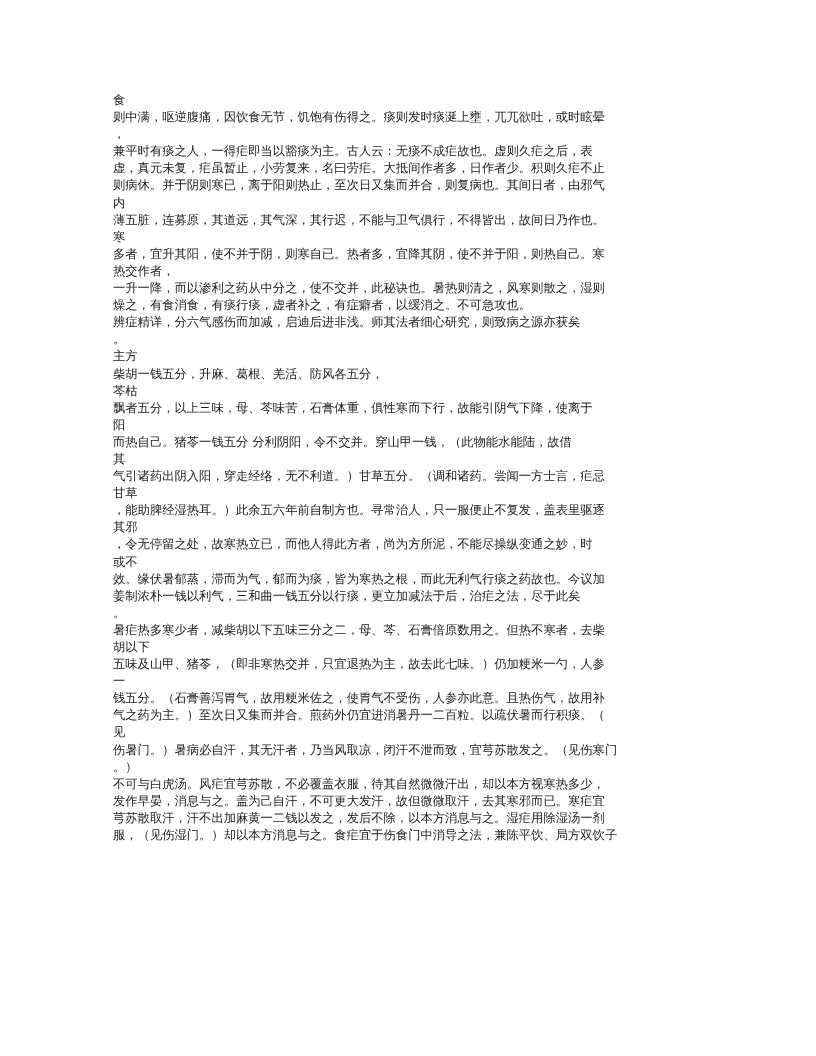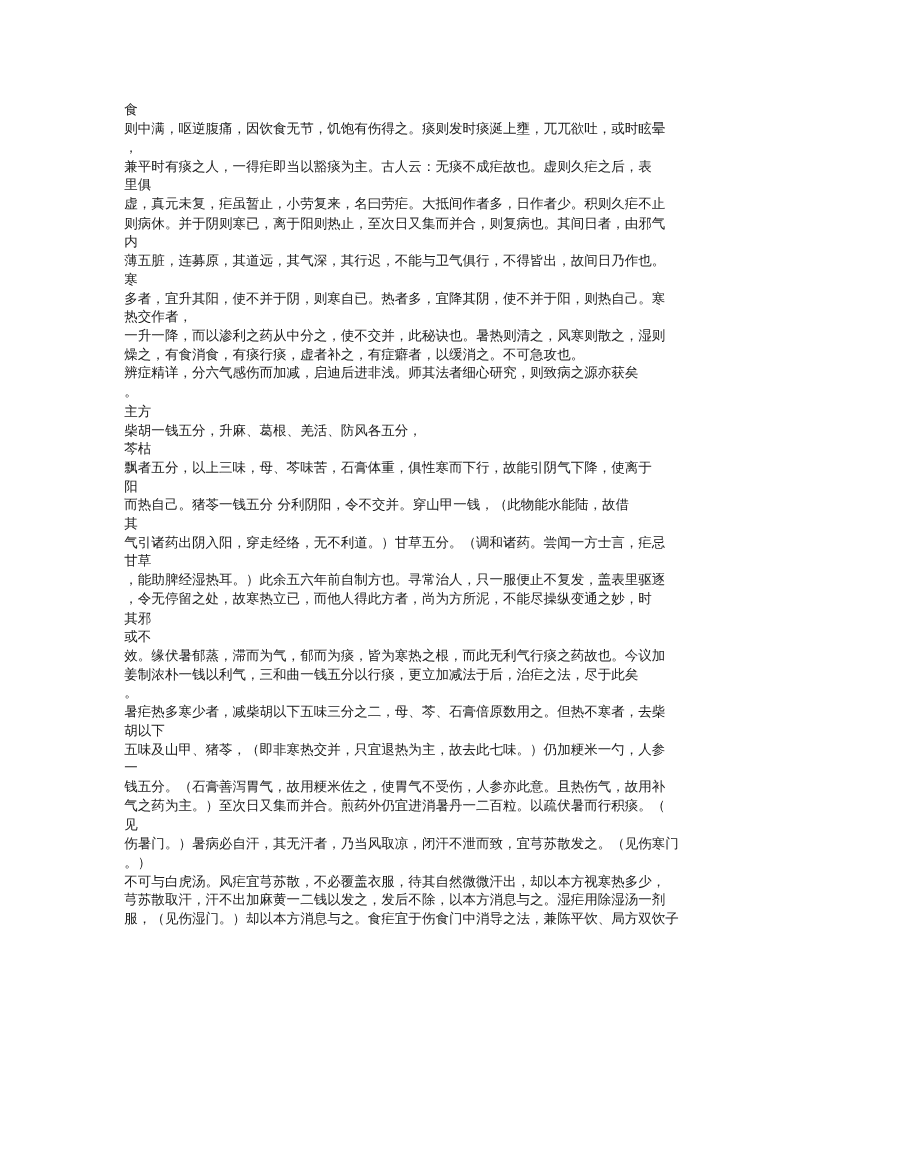--- a/index.html
+++ b/index.html
@@ -42,21 +42,20 @@
 </style>
 </head>
 <body>
 
 <div id="page" style="background: rgb(255, 255, 255);">
   <div id="text-body" style="color: rgb(26, 26, 26);">
       <div class="text-line">食</div>
       <div class="text-line">则中满，呕逆腹痛，因饮食无节，饥饱有伤得之。痰则发时痰涎上壅，兀兀欲吐，或时眩晕</div>
       <div class="text-line">，</div>
       <div class="text-line">兼平时有痰之人，一得疟即当以豁痰为主。古人云：无痰不成疟故也。虚则久疟之后，表</div>
-      <div class="text-line">里俱</div>
       <div class="text-line">虚，真元未复，疟虽暂止，小劳复来，名曰劳疟。大抵间作者多，日作者少。积则久疟不止</div>
       <div class="text-line">则病休。并于阴则寒已，离于阳则热止，至次日又集而并合，则复病也。其间日者，由邪气</div>
       <div class="text-line">内</div>
       <div class="text-line">薄五脏，连募原，其道远，其气深，其行迟，不能与卫气俱行，不得皆出，故间日乃作也。</div>
       <div class="text-line">寒</div>
       <div class="text-line">多者，宜升其阳，使不并于阴，则寒自已。热者多，宜降其阴，使不并于阳，则热自己。寒</div>
       <div class="text-line">热交作者，</div>
       <div class="text-line">一升一降，而以渗利之药从中分之，使不交并，此秘诀也。暑热则清之，风寒则散之，湿则</div>
       <div class="text-line">燥之，有食消食，有痰行痰，虚者补之，有症癖者，以缓消之。不可急攻也。</div>
       <div class="text-line">辨症精详，分六气感伤而加减，启迪后进非浅。师其法者细心研究，则致病之源亦获矣</div>
@@ -64,32 +63,33 @@
       <div class="text-line">主方</div>
       <div class="text-line">柴胡一钱五分，升麻、葛根、羌活、防风各五分，</div>
       <div class="text-line">芩枯</div>
       <div class="text-line">飘者五分，以上三味，母、芩味苦，石膏体重，俱性寒而下行，故能引阴气下降，使离于</div>
       <div class="text-line">阳</div>
       <div class="text-line">而热自己。猪苓一钱五分 分利阴阳，令不交并。穿山甲一钱，（此物能水能陆，故借</div>
       <div class="text-line">其</div>
       <div class="text-line">气引诸药出阴入阳，穿走经络，无不利道。）甘草五分。（调和诸药。尝闻一方士言，疟忌</div>
       <div class="text-line">甘草</div>
       <div class="text-line">，能助脾经湿热耳。）此余五六年前自制方也。寻常治人，只一服便止不复发，盖表里驱逐</div>
+      <div class="text-line">其邪</div>
       <div class="text-line">，令无停留之处，故寒热立已，而他人得此方者，尚为方所泥，不能尽操纵变通之妙，时</div>
-      <div class="text-line">其邪</div>
       <div class="text-line">或不</div>
       <div class="text-line">效。缘伏暑郁蒸，滞而为气，郁而为痰，皆为寒热之根，而此无利气行痰之药故也。今议加</div>
       <div class="text-line">姜制浓朴一钱以利气，三和曲一钱五分以行痰，更立加减法于后，治疟之法，尽于此矣</div>
       <div class="text-line">。</div>
       <div class="text-line">暑疟热多寒少者，减柴胡以下五味三分之二，母、芩、石膏倍原数用之。但热不寒者，去柴</div>
       <div class="text-line">胡以下</div>
       <div class="text-line">五味及山甲、猪苓，（即非寒热交并，只宜退热为主，故去此七味。）仍加粳米一勺，人参</div>
       <div class="text-line">一</div>
       <div class="text-line">钱五分。（石膏善泻胃气，故用粳米佐之，使胃气不受伤，人参亦此意。且热伤气，故用补</div>
       <div class="text-line">气之药为主。）至次日又集而并合。煎药外仍宜进消暑丹一二百粒。以疏伏暑而行积痰。（</div>
       <div class="text-line">见</div>
       <div class="text-line">伤暑门。）暑病必自汗，其无汗者，乃当风取凉，闭汗不泄而致，宜芎苏散发之。（见伤寒门</div>
       <div class="text-line">。）</div>
       <div class="text-line">不可与白虎汤。风疟宜芎苏散，不必覆盖衣服，待其自然微微汗出，却以本方视寒热多少，</div>
+      <div class="text-line">发作早晏，消息与之。盖为己自汗，不可更大发汗，故但微微取汗，去其寒邪而已。寒疟宜</div>
       <div class="text-line">芎苏散取汗，汗不出加麻黄一二钱以发之，发后不除，以本方消息与之。湿疟用除湿汤一剂</div>
       <div class="text-line">服，（见伤湿门。）却以本方消息与之。食疟宜于伤食门中消导之法，兼陈平饮、局方双饮子</div>
     </div>
 </div>
 
 </body></html>

